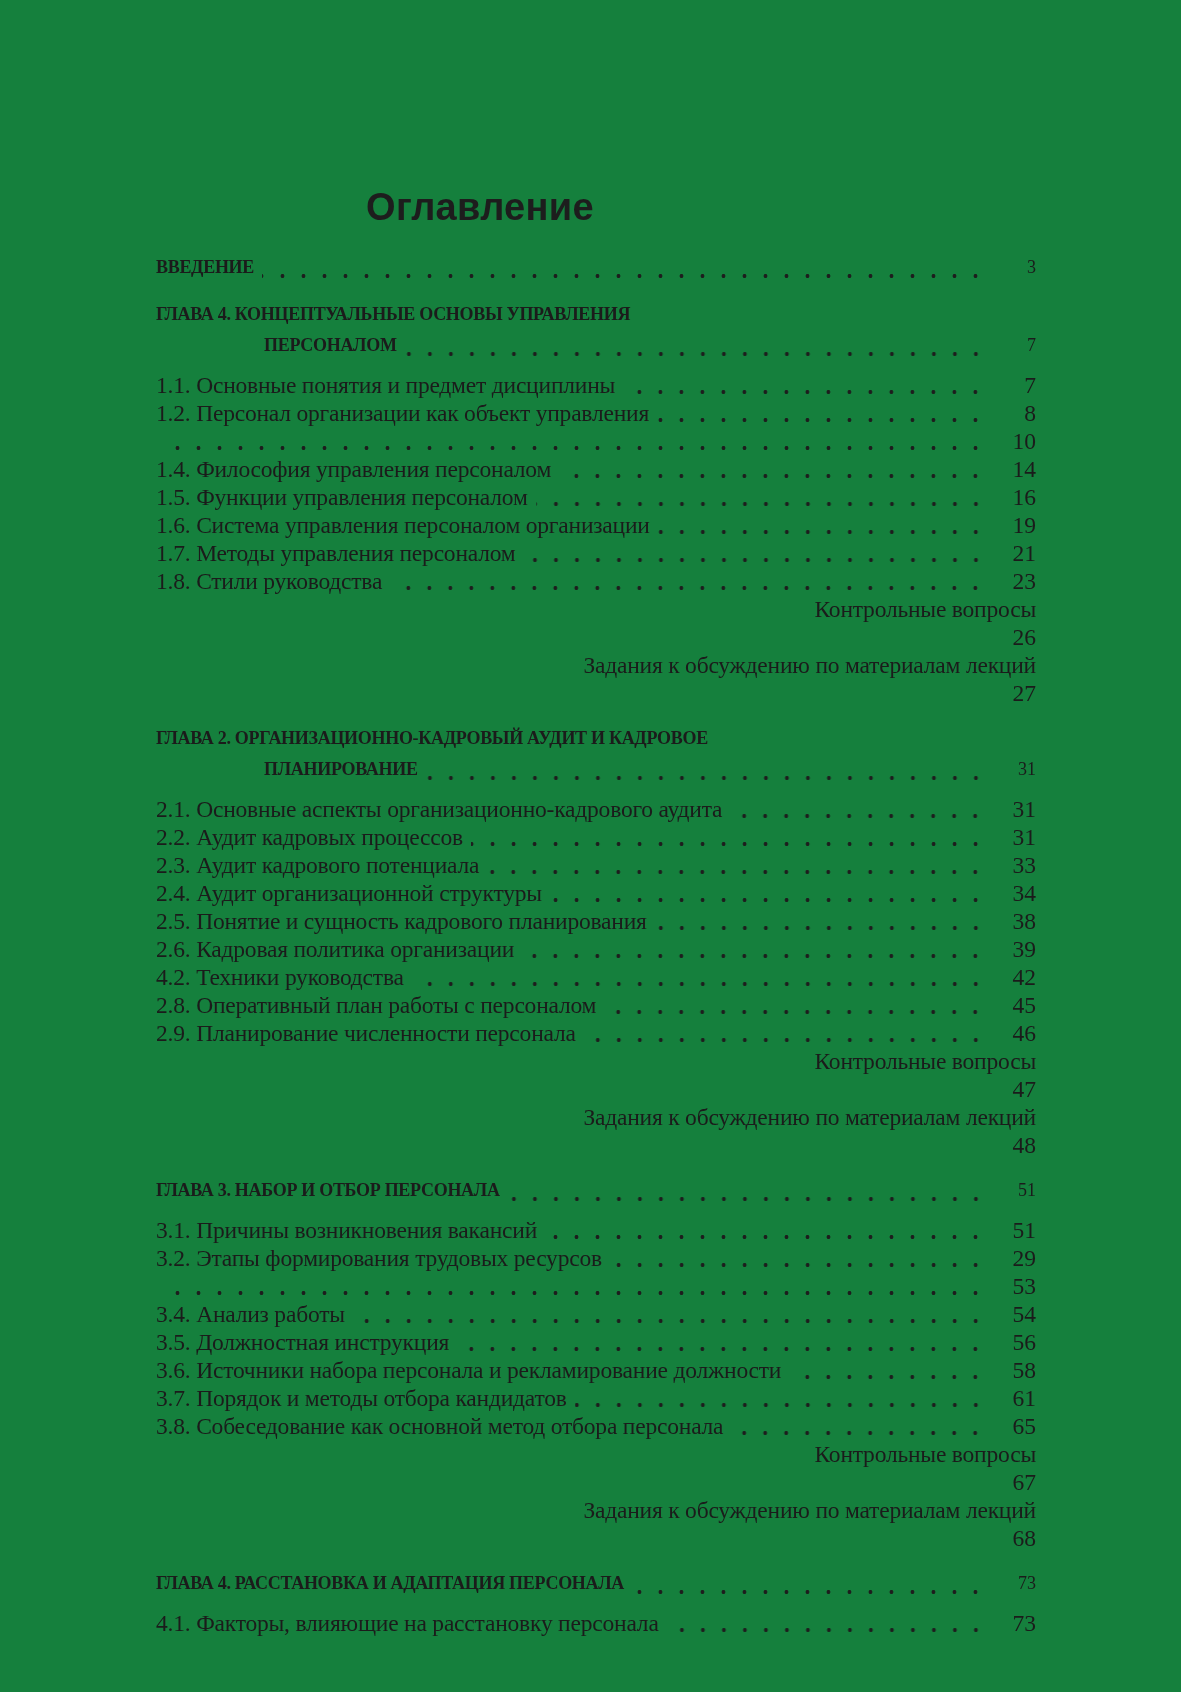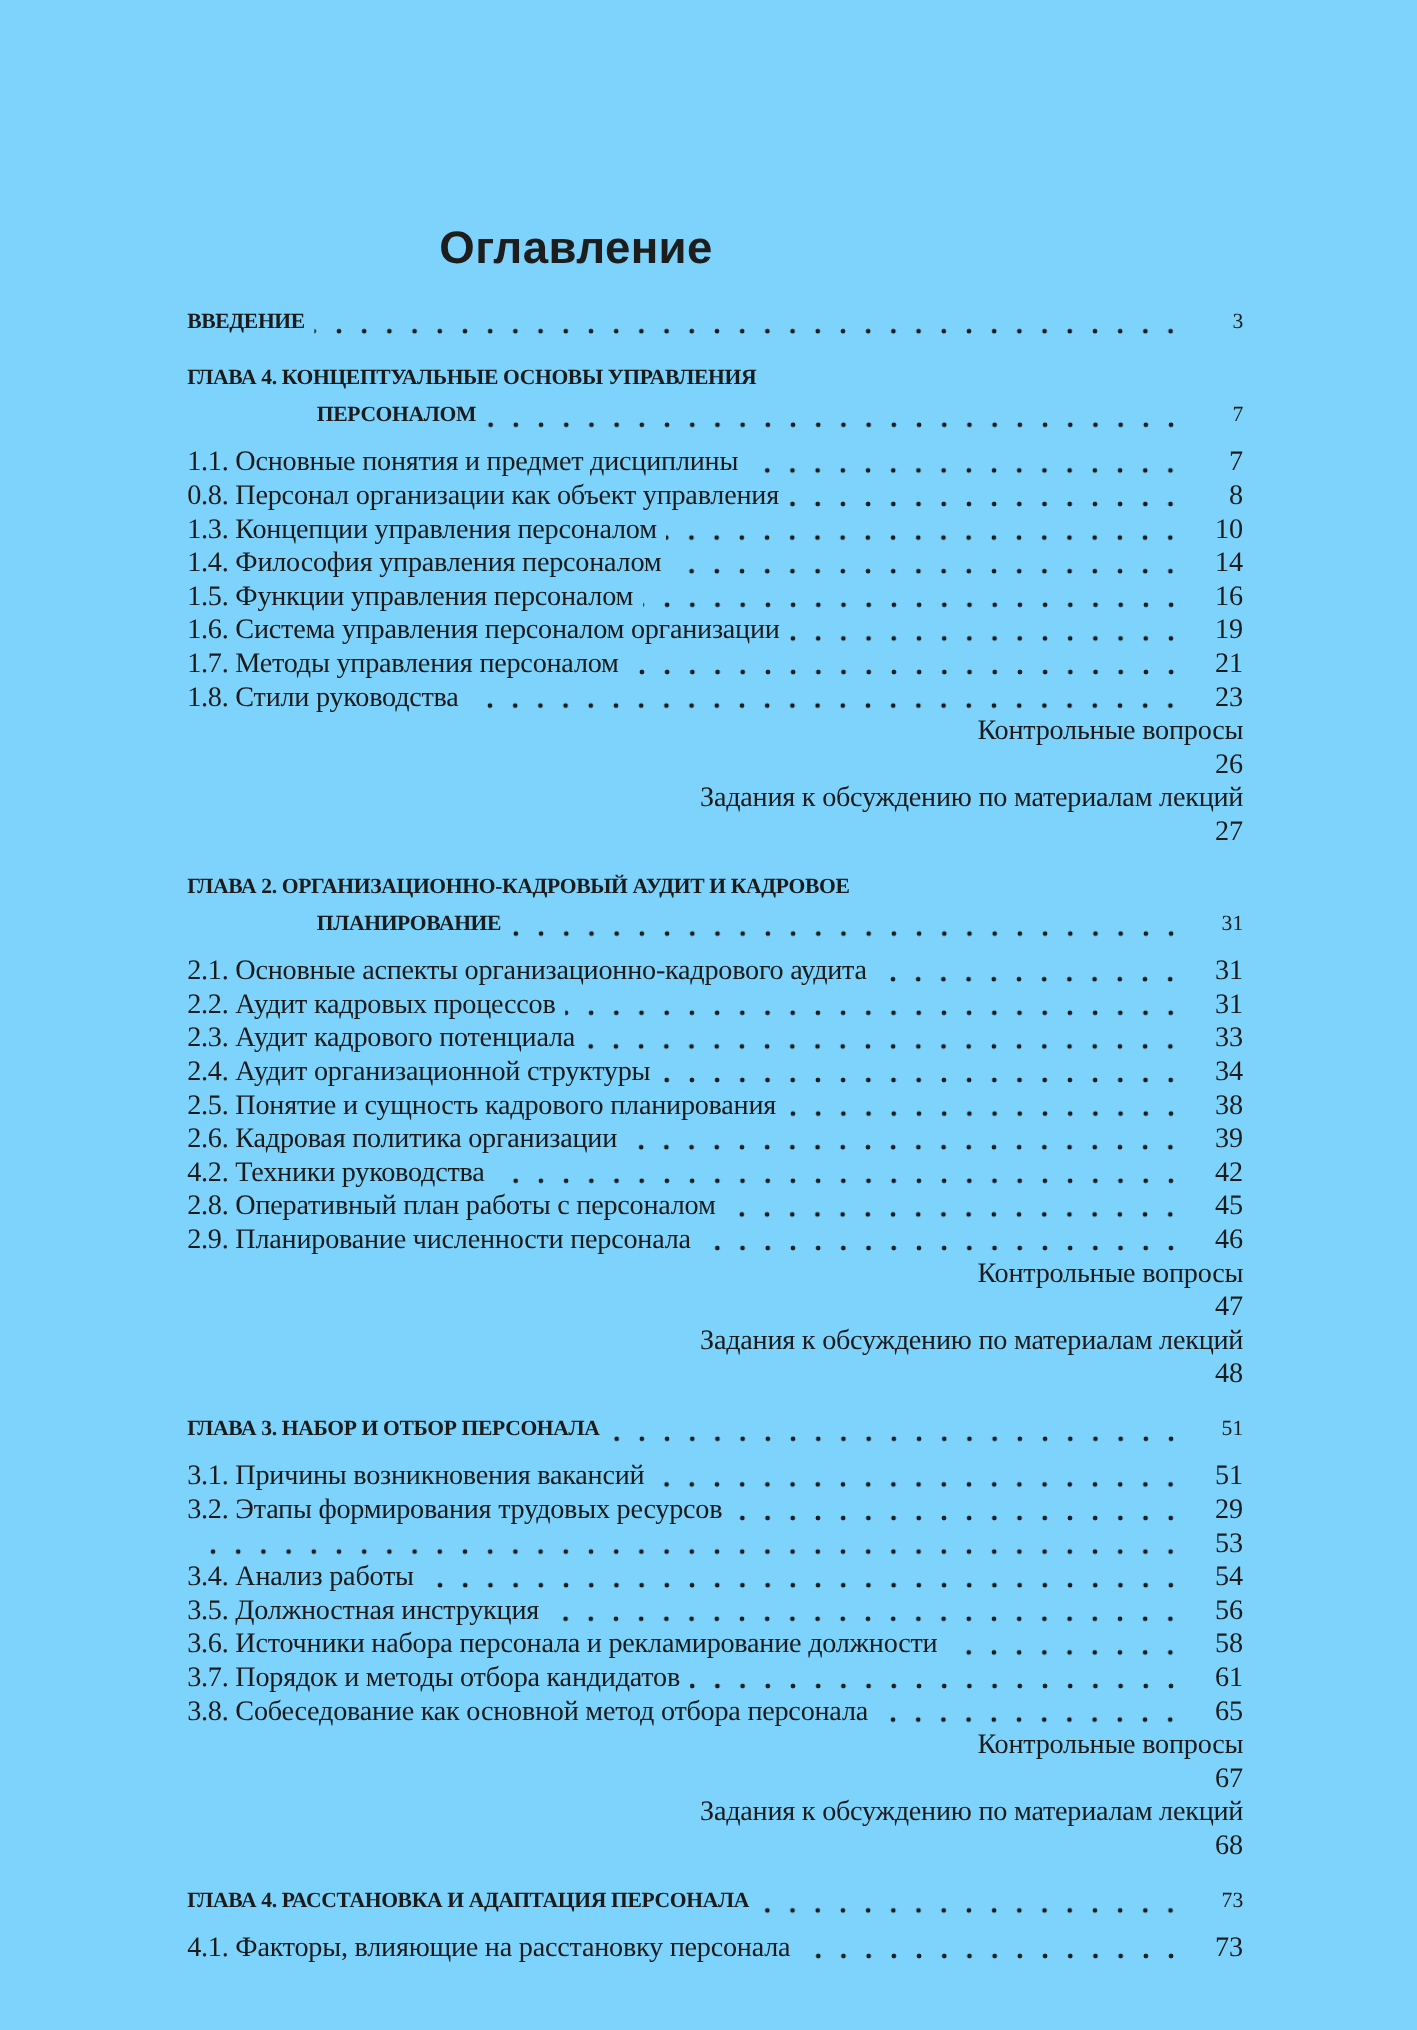--- a/index.html
+++ b/index.html
@@ -4,21 +4,21 @@
 <style>
   html, body {
     margin: 0;
     padding: 0;
     background: #ffffff;
   }
   .page {
     position: relative;
     width: 1181px;
     height: 1692px;
-    background: #7dd3fc;
+    background: #15803d;
     color: #1b1b1b;
     overflow: hidden;
   }
   .title {
     margin: 184px 0 0 156px;
     width: 648px;
     text-align: center;
     font-family: "Liberation Sans", sans-serif;
     font-weight: 700;
     font-size: 38px;
@@ -99,28 +99,27 @@
       </div>
       <div class="entry item">
         <div class="line">
           <span class="label">1.1. Основные понятия и предмет дисциплины</span>
           <span class="leader"></span>
           <span class="pagenum">7</span>
         </div>
       </div>
       <div class="entry item">
         <div class="line">
-          <span class="label">0.8. Персонал организации как объект управления</span>
+          <span class="label">1.2. Персонал организации как объект управления</span>
           <span class="leader"></span>
           <span class="pagenum">8</span>
         </div>
       </div>
       <div class="entry item">
         <div class="line">
-          <span class="label">1.3. Концепции управления персоналом</span>
           <span class="leader"></span>
           <span class="pagenum">10</span>
         </div>
       </div>
       <div class="entry item">
         <div class="line">
           <span class="label">1.4. Философия управления персоналом</span>
           <span class="leader"></span>
           <span class="pagenum">14</span>
         </div>

